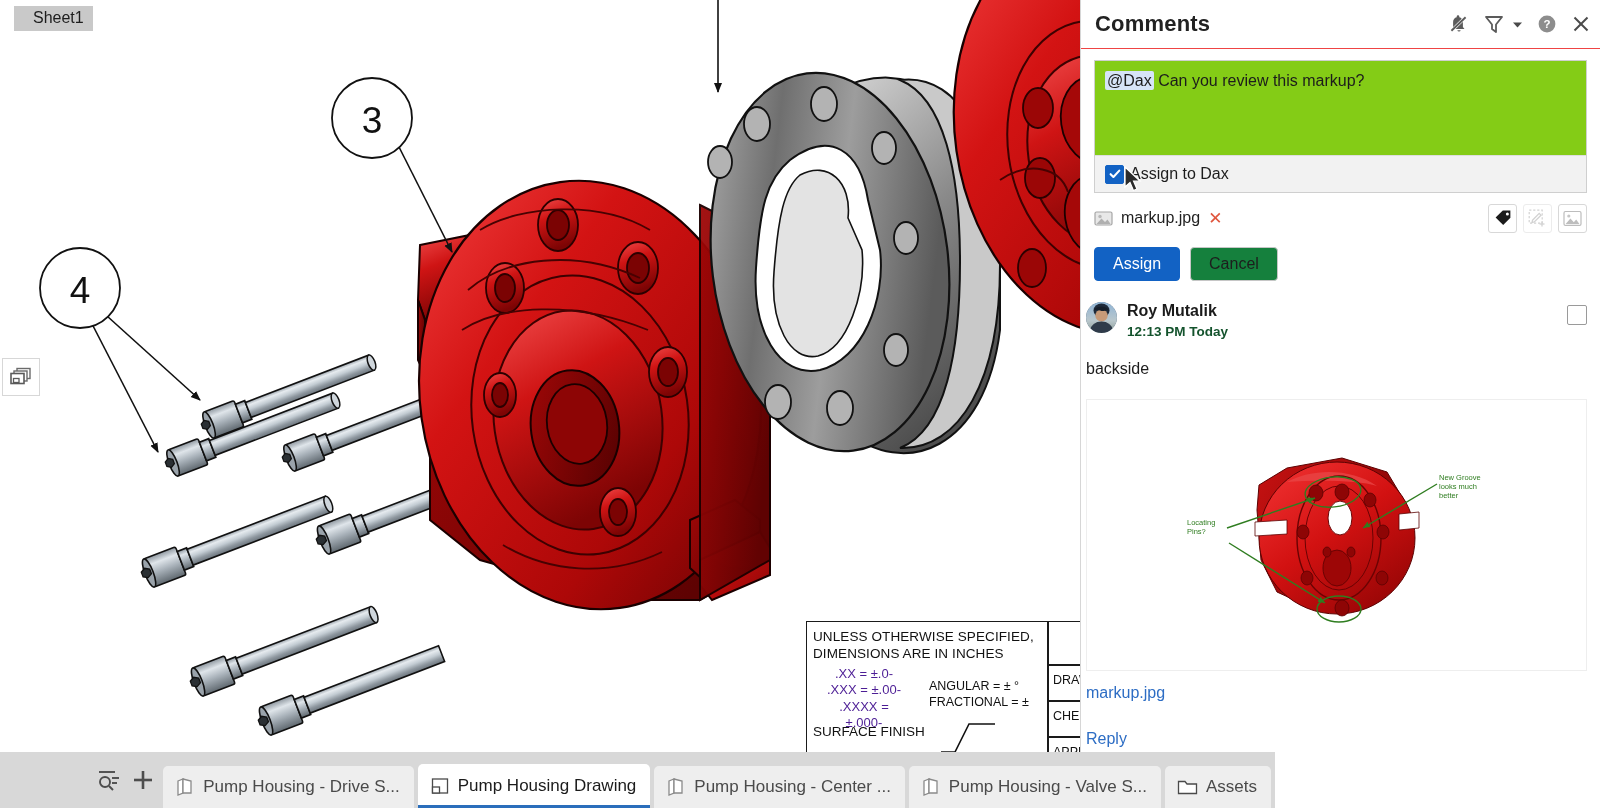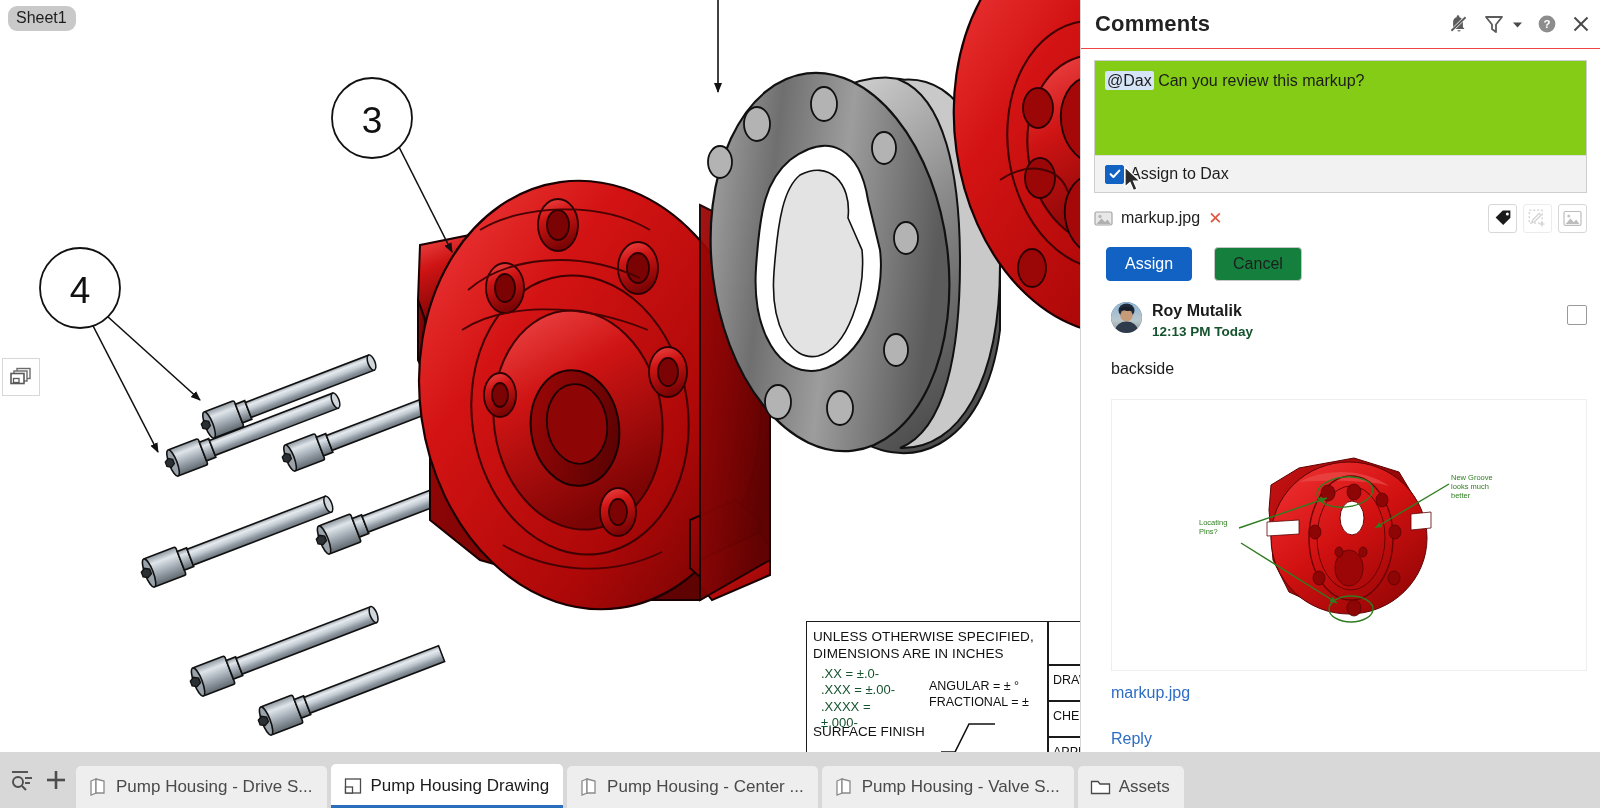--- a/index.html
+++ b/index.html
@@ -11,25 +11,24 @@
   }
   #app { position: relative; width: 1600px; height: 808px; }
 
   
   .canvas {
     position: absolute; left: 0; top: 0;
     width: 1600px; height: 752px;
     background: #ffffff; overflow: hidden;
   }
   .sheet-tab {
-    position: absolute; left: 8px; top: 6px;
+    position: absolute; left: 14px; top: 6px;
     background: #c9c9c9; color: #1d1d1d;
-    font-size: 16px; padding: 3px 9px 4px 8px;
+    font-size: 16px; padding: 3px 9px 4px 19px;
     line-height: 1.15;
-    border-radius: 9px;
   }
   .sheet-toggle {
     position: absolute; left: 2px; top: 358px;
     width: 36px; height: 36px;
     background: #ffffff; border: 1px solid #d7d7d7;
     display: flex; align-items: center; justify-content: center;
   }
   .drawing-svg { position: absolute; left: 0; top: 0; }
 
   
@@ -37,21 +36,21 @@
     position: absolute; left: 806px; top: 621px;
     width: 420px; height: 170px;
     border: 1.6px solid #1a1a1a; background: #fff;
     overflow: hidden;
   }
   .tb-left { position: absolute; left: 0; top: 0; width: 240px; height: 100%; }
   .tb-left .l1 {
     position: absolute; left: 6px; top: 7px; width: 232px;
     font-size: 13.5px; color: #111; line-height: 1.24; letter-spacing: .1px;
   }
-  .tb-tol { position: absolute; left: 14px; top: 44px; font-size: 13px; color: #14532d; line-height: 1.26; text-align: left; width: 86px;}
+  .tb-tol { position: absolute; left: 14px; top: 44px; font-size: 13px; color: #4c1d95; line-height: 1.26; text-align: center; width: 86px;}
   .tb-ang { position: absolute; left: 122px; top: 56px; font-size: 12.5px; color: #111; line-height: 1.3; }
   .tb-sf { position: absolute; left: 6px; top: 102px; font-size: 13.5px; color: #111; }
   .tb-vline { position: absolute; top: 0; bottom: 0; width: 1.6px; background: #1a1a1a; }
   .tb-cell {
     position: absolute; left: 241px; font-size: 12.5px; color: #111;
     padding-left: 5px; box-sizing: border-box; width: 179px;
   }
   .tb-hline { position: absolute; left: 241px; width: 179px; height: 1.6px; background: #1a1a1a; }
 
   
@@ -112,27 +111,27 @@
   .attach-tools { margin-left: auto; display: flex; align-items: center; gap: 6px; }
   .tool-btn {
     width: 27px; height: 27px; border: 1px solid #d8d8d8; border-radius: 3px;
     background: #fff; display: flex; align-items: center; justify-content: center;
   }
   .tool-btn.off { border-color: #ececec; }
 
   .btn-row { margin: 14px 13px 0 13px; display: flex; gap: 10px; }
   .btn {
     font-size: 16px; padding: 6px 18px 7px 18px; border-radius: 4px;
-    cursor: pointer; line-height: 1.2; margin-left: 12px;
+    cursor: pointer; line-height: 1.2;
   }
   .btn-primary { background: #1262c4; color: #fff; border: 1px solid #1262c4; }
   .btn-secondary { background: #15803d; color: #1d1d1d; border: 1px solid #c6c6c6; }
 
   
-  .cm-item { margin: 21px 13px 0 30px; position: relative; }
+  .cm-item { margin: 21px 13px 0 5px; position: relative; }
   .cm-top { display: flex; align-items: flex-start; }
   .avatar {
     width: 31px; height: 31px; border-radius: 50%;
     overflow: hidden; flex: none; margin-right: 10px;
     background: #6a7f92;
   }
   .cm-author { font-size: 16px; font-weight: bold; color: #1b1b1b; line-height: 1.15; }
   .cm-time { font-size: 13.5px; color: #14532d; margin-top: 3px; font-weight: bold; }
   .cm-resolve {
     position: absolute; right: 0; top: 3px;
@@ -148,23 +147,23 @@
   .cm-link {
     font-size: 16px; color: #2d6dc4; margin-top: 13px; cursor: pointer;
   }
   .cm-reply {
     font-size: 16px; color: #2d6dc4; margin-top: 28px; cursor: pointer;
   }
 
   
   .tabbar {
     position: absolute; left: 0; bottom: 0;
-    width: 1600px; height: 56px;
+    width: 1275px; height: 56px;
     background: #d8d8d8;
-    display: flex; align-items: flex-end;
+    display: flex; align-items: flex-end; justify-content: flex-end;
   }
   .tabbar-tools {
     height: 56px; display: flex; align-items: center; gap: 10px;
     padding: 0 8px 0 10px; flex: none;
   }
   .tab {
     height: 42px; min-width: 0;
     background: #eeeeee; margin-right: 4px;
     border-top-left-radius: 5px; border-top-right-radius: 5px;
     display: flex; align-items: center; gap: 8px;

